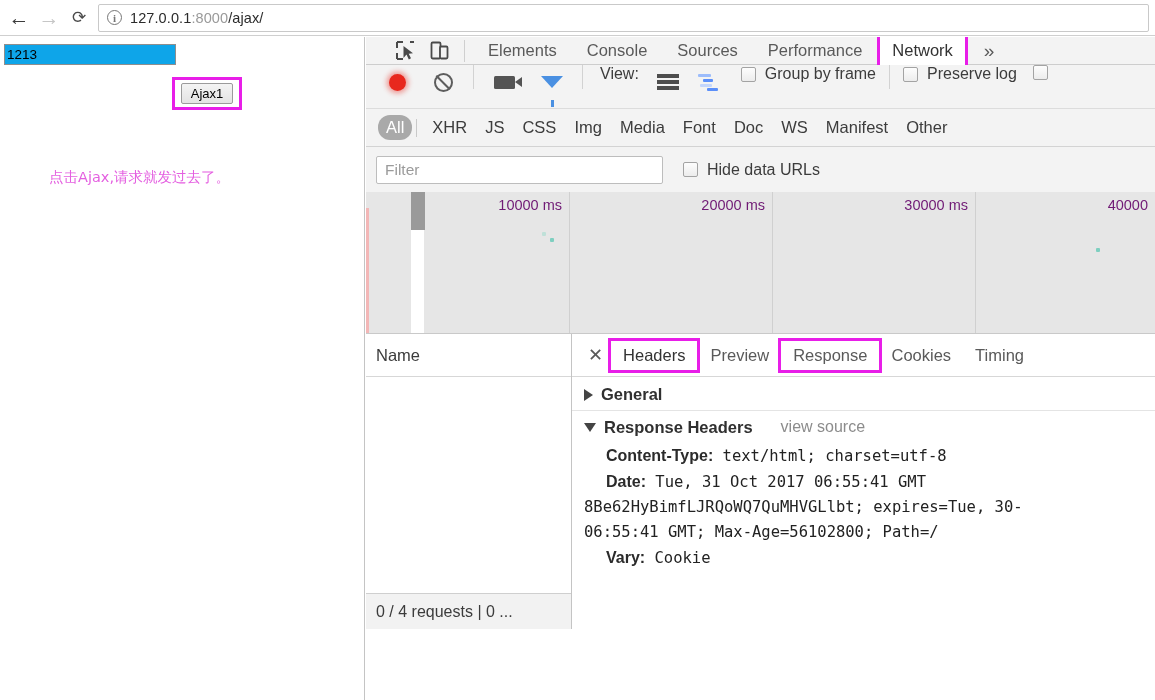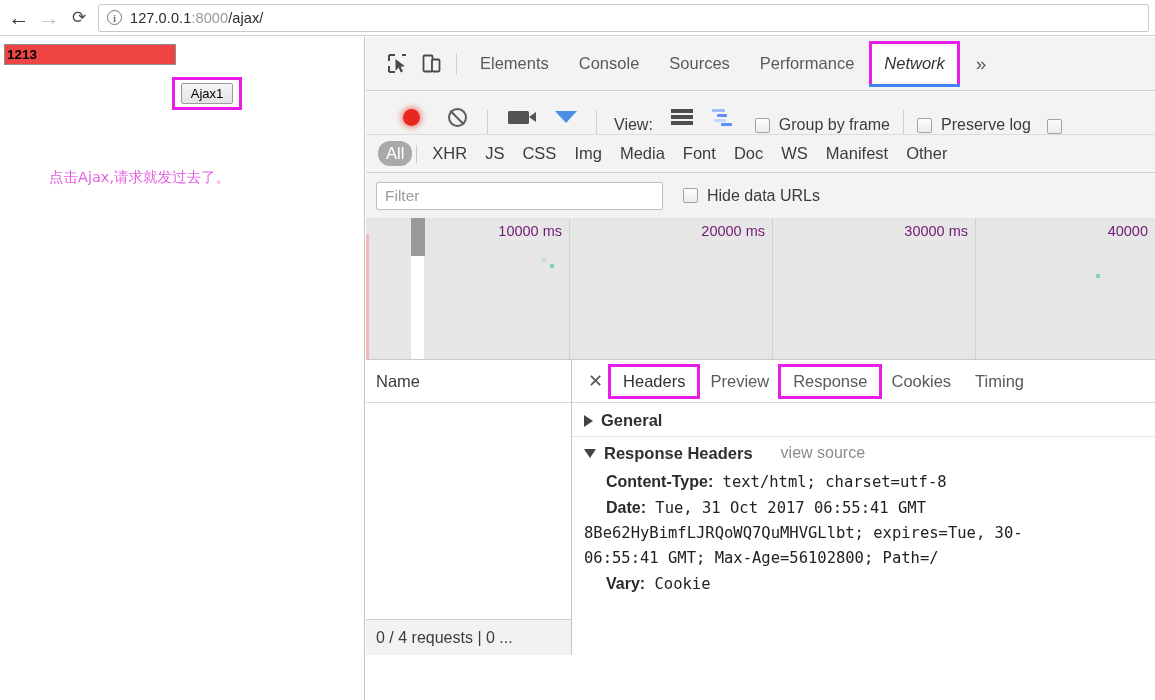--- a/index.html
+++ b/index.html
@@ -65,27 +65,26 @@
     position: absolute; left: 0; top: 37px;
     width: 365px; height: 663px;
     background: #ffffff;
     border-right: 1px solid #c4c4c4;
     overflow: hidden;
   }
   #ajax-input {
     position: absolute; left: 4px; top: 7px;
     width: 172px; height: 21px;
     border: 1px solid #8e8e8e;
-    background: #ef4444;
+    background: #0ea5e9;
     font-family: "Liberation Sans", sans-serif;
     font-size: 13.5px;
     color: #000;
     padding: 9px 2px;
     outline: none;
-    font-weight: bold;
   }
   #highlight-ajax1 {
     position: absolute; left: 172px; top: 40px;
     width: 70px; height: 33px;
     border: 3px solid #e81ee8;
     box-sizing: border-box;
   }
   #ajax1-button {
     position: absolute; left: 181px; top: 46px;
     width: 52px; height: 21px;
@@ -110,25 +109,25 @@
   #devtools {
     position: absolute; left: 366px; top: 37px;
     width: 789px; height: 663px;
     background: #ffffff;
     overflow: hidden;
   }
 
   
   #dt-tabstrip {
     position: relative;
-    height: 54px;
+    height: 28px;
     background: #f3f3f3;
     border-bottom: 1px solid #cdcdcd;
     display: flex; align-items: center;
-    padding-left: 14px;
+    padding-left: 22px;
   }
   .dt-icon-btn {
     width: 34px; height: 34px;
     display: flex; align-items: center; justify-content: center;
     flex: none;
   }
   .strip-sep {
     width: 1px; height: 22px;
     background: #cfcfcf;
     margin: 0 8px;
@@ -146,37 +145,36 @@
   }
   .dt-tab.active { color: #333; background: #ffffff; }
   .dt-tab.active::after {
     content: "";
     position: absolute; left: 0; right: 0; bottom: 0;
     height: 3px; background: #4184f3;
   }
   .dt-tab.boxed {
     outline: 3px solid #e81ee8;
     outline-offset: -3px;
-    font-style: italic;
   }
   #dt-overflow {
     margin-left: 6px;
     font-size: 19px; color: #5a5a5a;
     padding: 0 10px;
     display: flex; align-items: center; height: 46px;
   }
 
   
   #net-toolbar {
     position: relative;
     height: 44px;
     background: #f3f3f3;
     border-bottom: 1px solid #dcdcdc;
-    display: flex; align-items: flex-end;
-    padding-left: 28px;
+    display: flex; align-items: flex-start;
+    padding-left: 14px;
     overflow: hidden;
   }
   #record-dot {
     width: 17px; height: 17px;
     border-radius: 50%;
     background: #e8281e;
     box-shadow: 0 0 5px 2.5px rgba(232,40,30,.42);
   }
   .glyph-clear {
     width: 19px; height: 19px;

